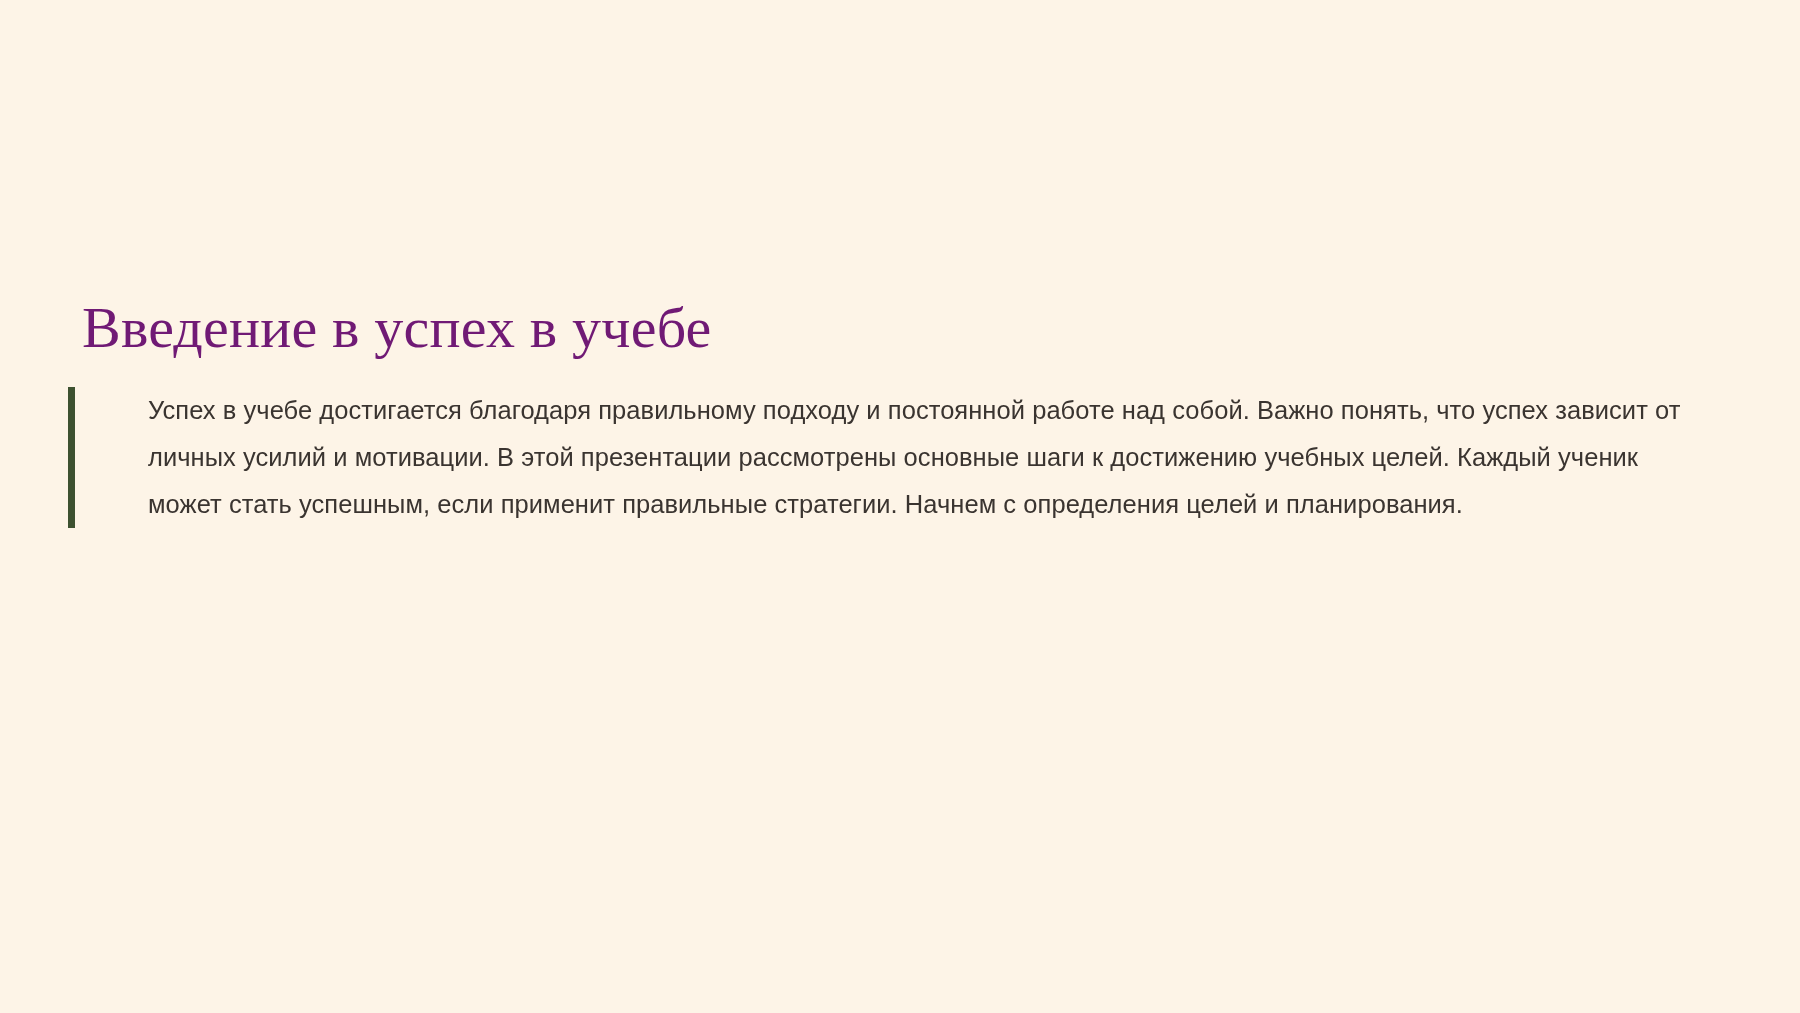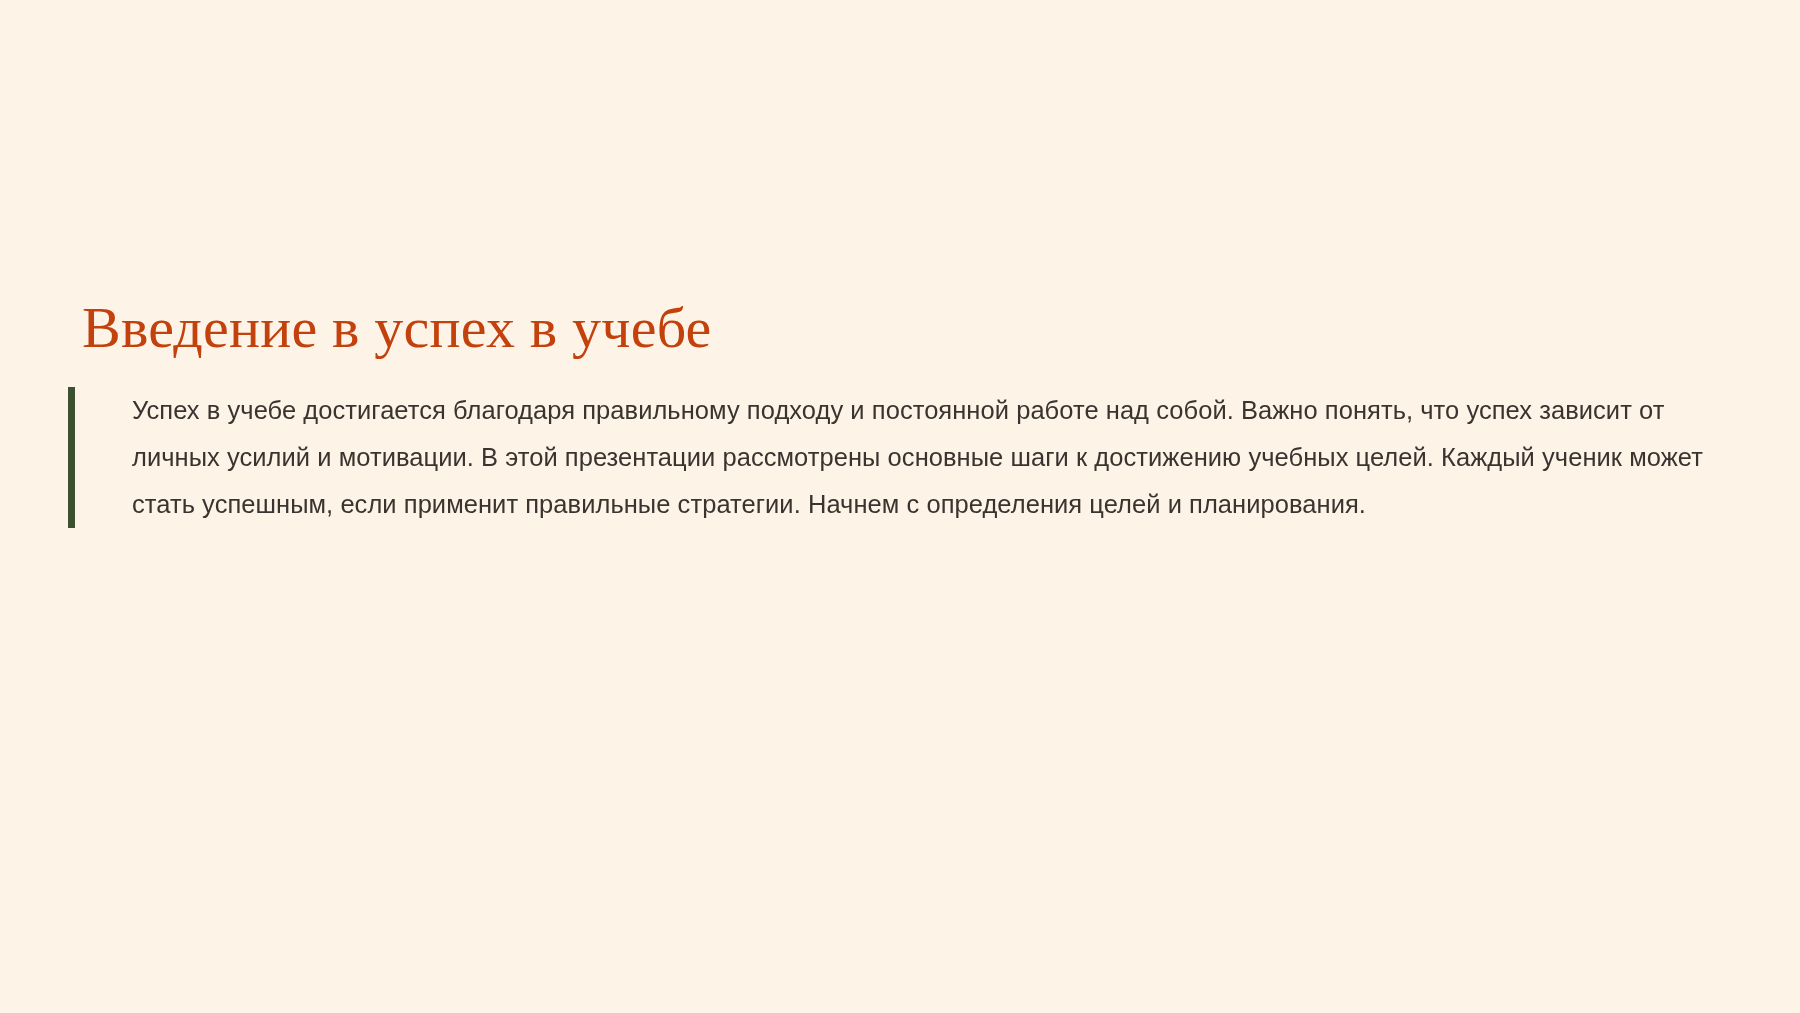--- a/index.html
+++ b/index.html
@@ -29,21 +29,21 @@
     left: 68px;
     top: 296px;
     width: 1660px;
   }
 
   .slide-title {
     font-family: "Liberation Serif", "DejaVu Serif", serif;
     font-size: 58px;
     font-weight: 400;
     line-height: 1.12;
-    color: #c2410c;
+    color: #701a75;
     letter-spacing: 0.2px;
     margin: 0 0 26px 0;
     padding-left: 14px;
     white-space: nowrap;
   }
 
   .body-block {
     position: relative;
     padding-left: 64px;
     min-height: 200px;
@@ -53,21 +53,21 @@
     position: absolute;
     left: 0;
     top: 0;
     width: 7px;
     height: 200px;
     background: #3d5130;
     border-radius: 0;
   }
 
   .body-text {
-    margin: 0;
+    margin: 16px;
     font-family: "Liberation Sans", sans-serif;
     font-size: 25.5px;
     font-weight: 400;
     line-height: 47px;
     color: #3a3430;
     letter-spacing: 0.05px;
     text-align: left;
     max-width: 1596px;
   }
 </style>

